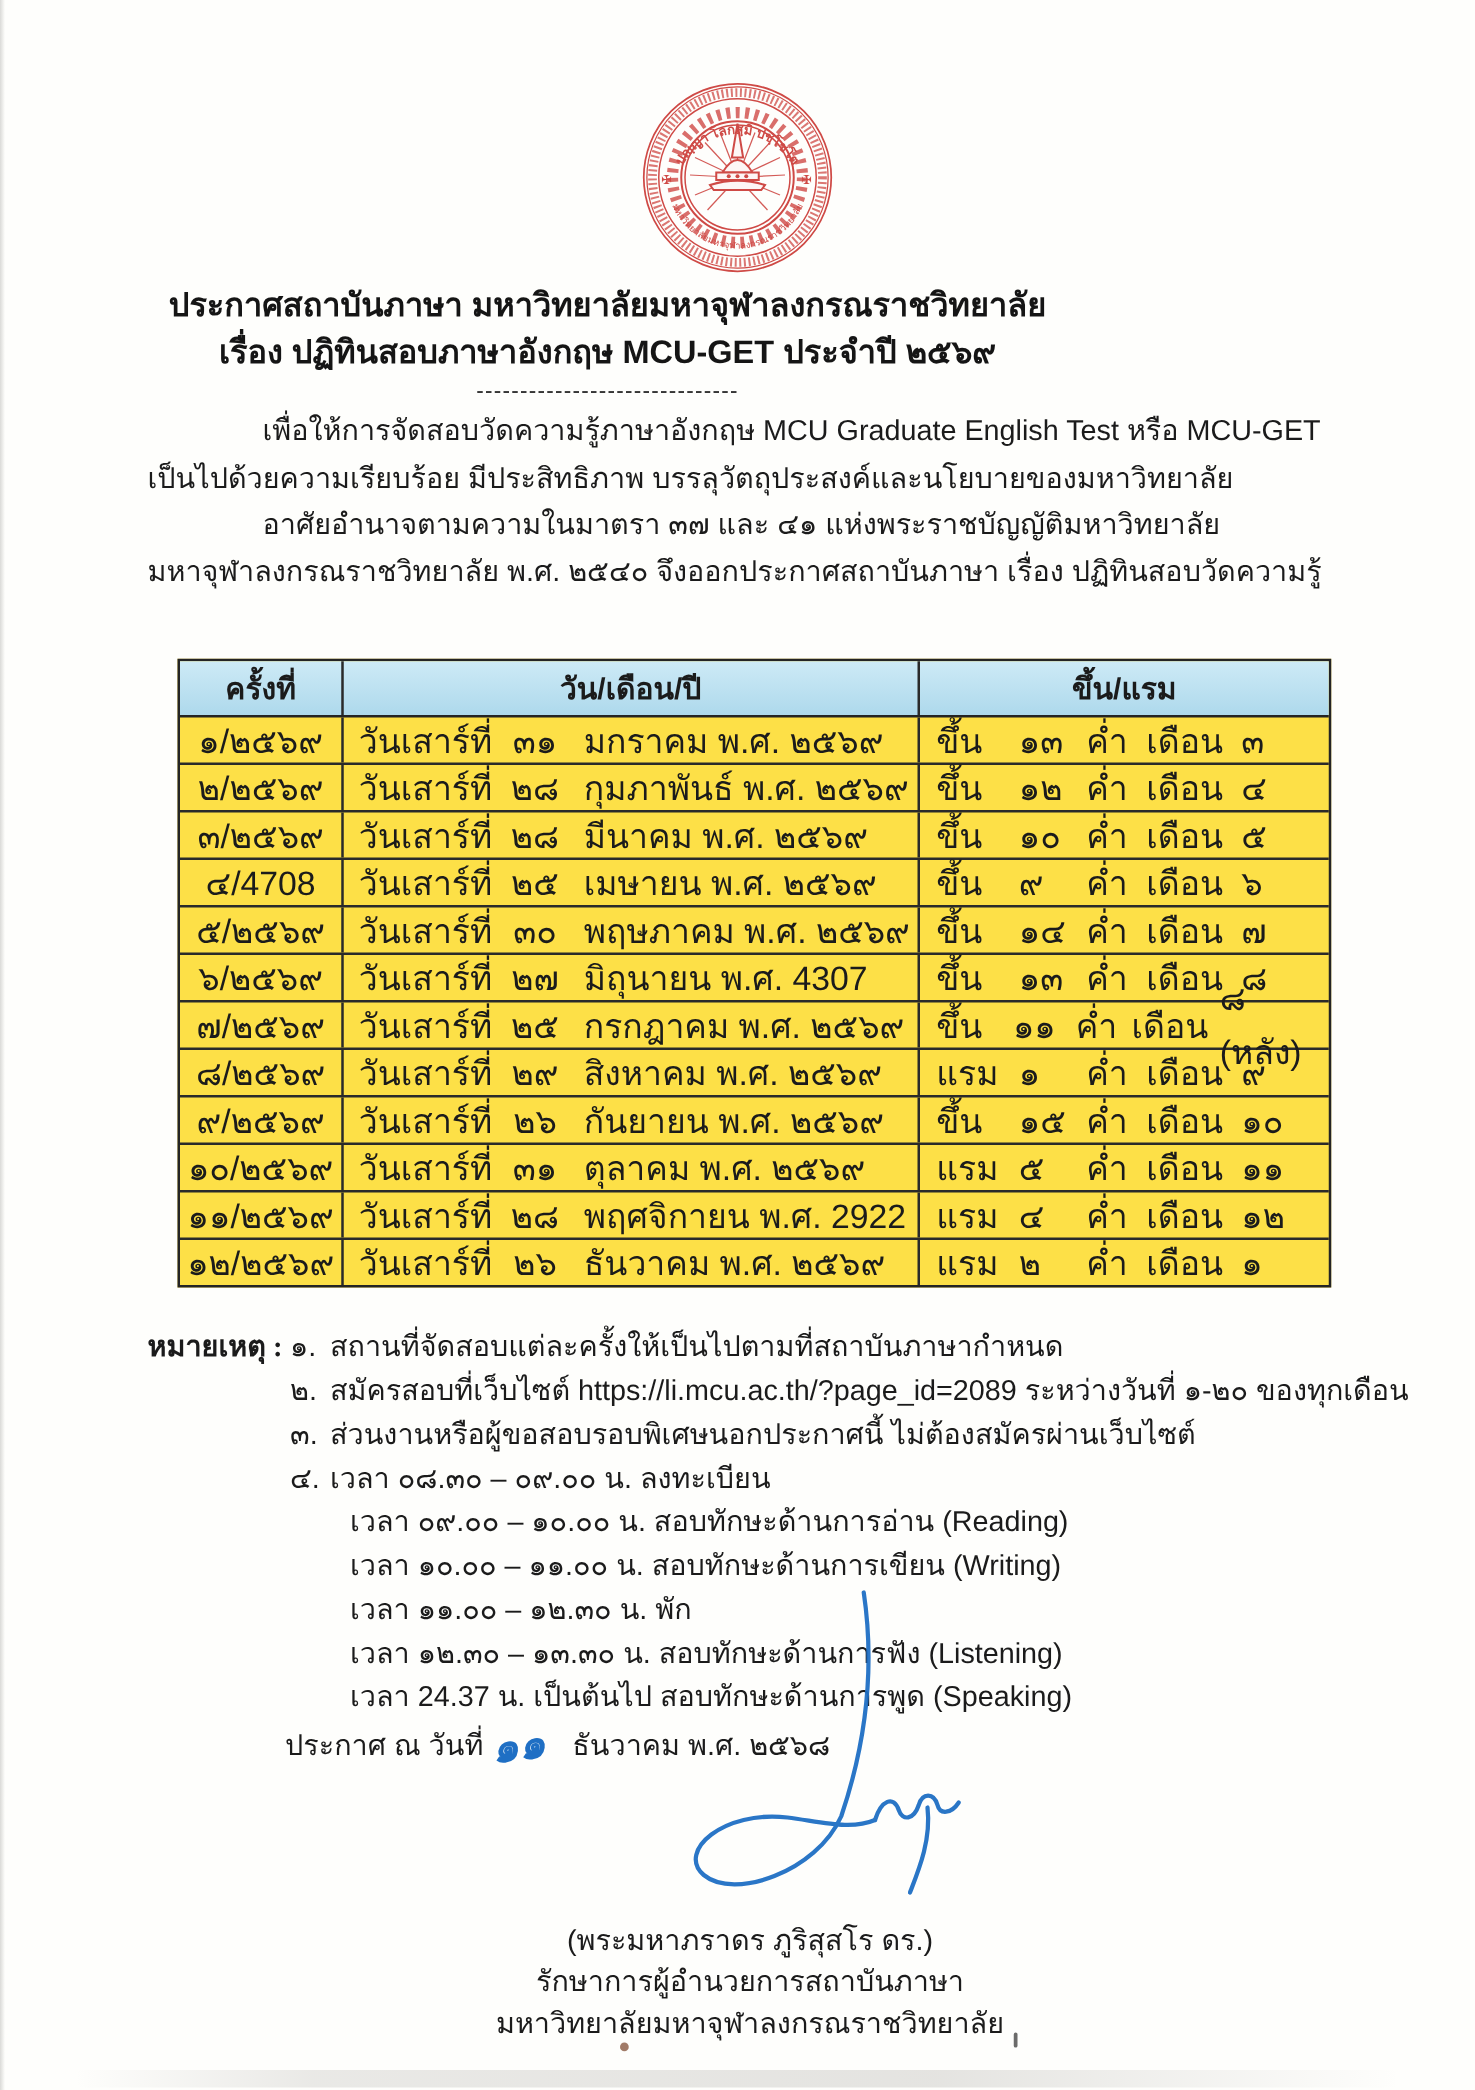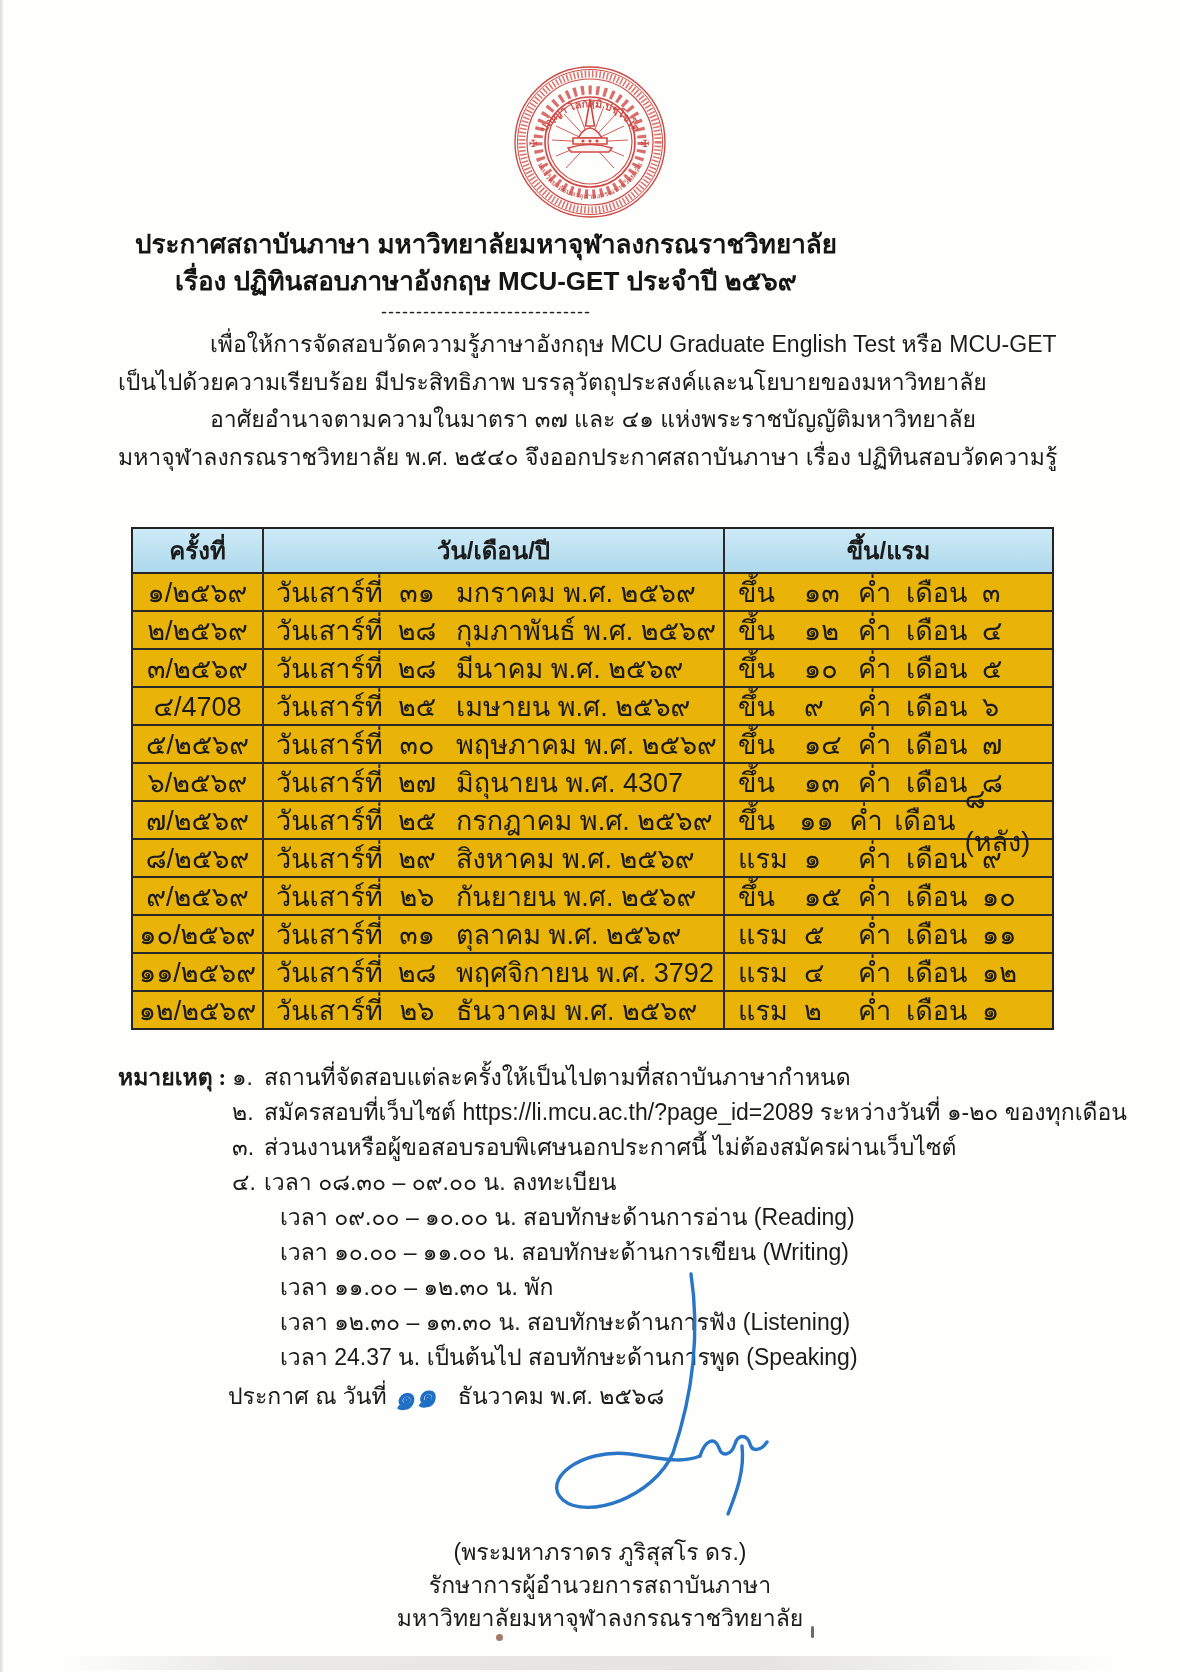--- a/index.html
+++ b/index.html
@@ -21,21 +21,21 @@
   .logo-wrap{position:absolute;left:510px;top:62px;width:160px;height:160px;}
 
   .title-block{position:absolute;left:0;top:226px;width:972px;text-align:center;}
   .title-line{font-weight:bold;font-size:26px;line-height:37px;color:#151515;}
   .divider{font-size:18px;letter-spacing:1px;color:#222;margin-top:3px;line-height:18px;}
 
   .body-text{position:absolute;left:118px;top:326px;width:948px;font-size:23px;line-height:37.5px;}
   .bline{white-space:nowrap;}
   .indent{padding-left:92px;}
 
-  .table{position:absolute;left:131px;top:527px;width:919px;border:2.5px solid #242424;background:#eab308;}
+  .table{position:absolute;left:142px;top:527px;width:919px;border:2.5px solid #242424;background:#fde047;}
   .tr{display:grid;grid-template-columns:131px 461px 1fr;}
   .thead .tr{background:linear-gradient(#cdeaf6,#aed9ec);}
   .thead .th{font-weight:bold;font-size:24px;height:43px;display:flex;align-items:center;justify-content:center;}
   .tbody .tr{border-top:2px solid #2a2a2a;}
   .thead{border-bottom:2.5px solid #242424;}
   .tbody .tr:first-child{border-top:none;}
   .td{height:36px;display:flex;align-items:center;font-size:27px;}
   .c1{justify-content:center;}
   .td.c1,.th.c1{border-right:2px solid #2a2a2a;}
   .td.c2,.th.c2{border-right:2px solid #2a2a2a;}
@@ -304,21 +304,21 @@
       <span class="ml">เดือน</span>
       <span class="mm">๑๑</span>
     </div>
   </div>
 
   <div class="tr">
     <div class="td c1">๑๑/๒๕๖๙</div>
     <div class="td c2">
       <span class="dp">วันเสาร์ที่</span>
       <span class="dd">๒๘</span>
-      <span class="dm">พฤศจิกายน พ.ศ. 3792</span>
+      <span class="dm">พฤศจิกายน พ.ศ. 2922</span>
     </div>
     <div class="td c3">
       <span class="mp">แรม</span>
       <span class="mn">๔</span>
       <span class="mk">ค่ำ</span>
       <span class="ml">เดือน</span>
       <span class="mm">๑๒</span>
     </div>
   </div>
 

